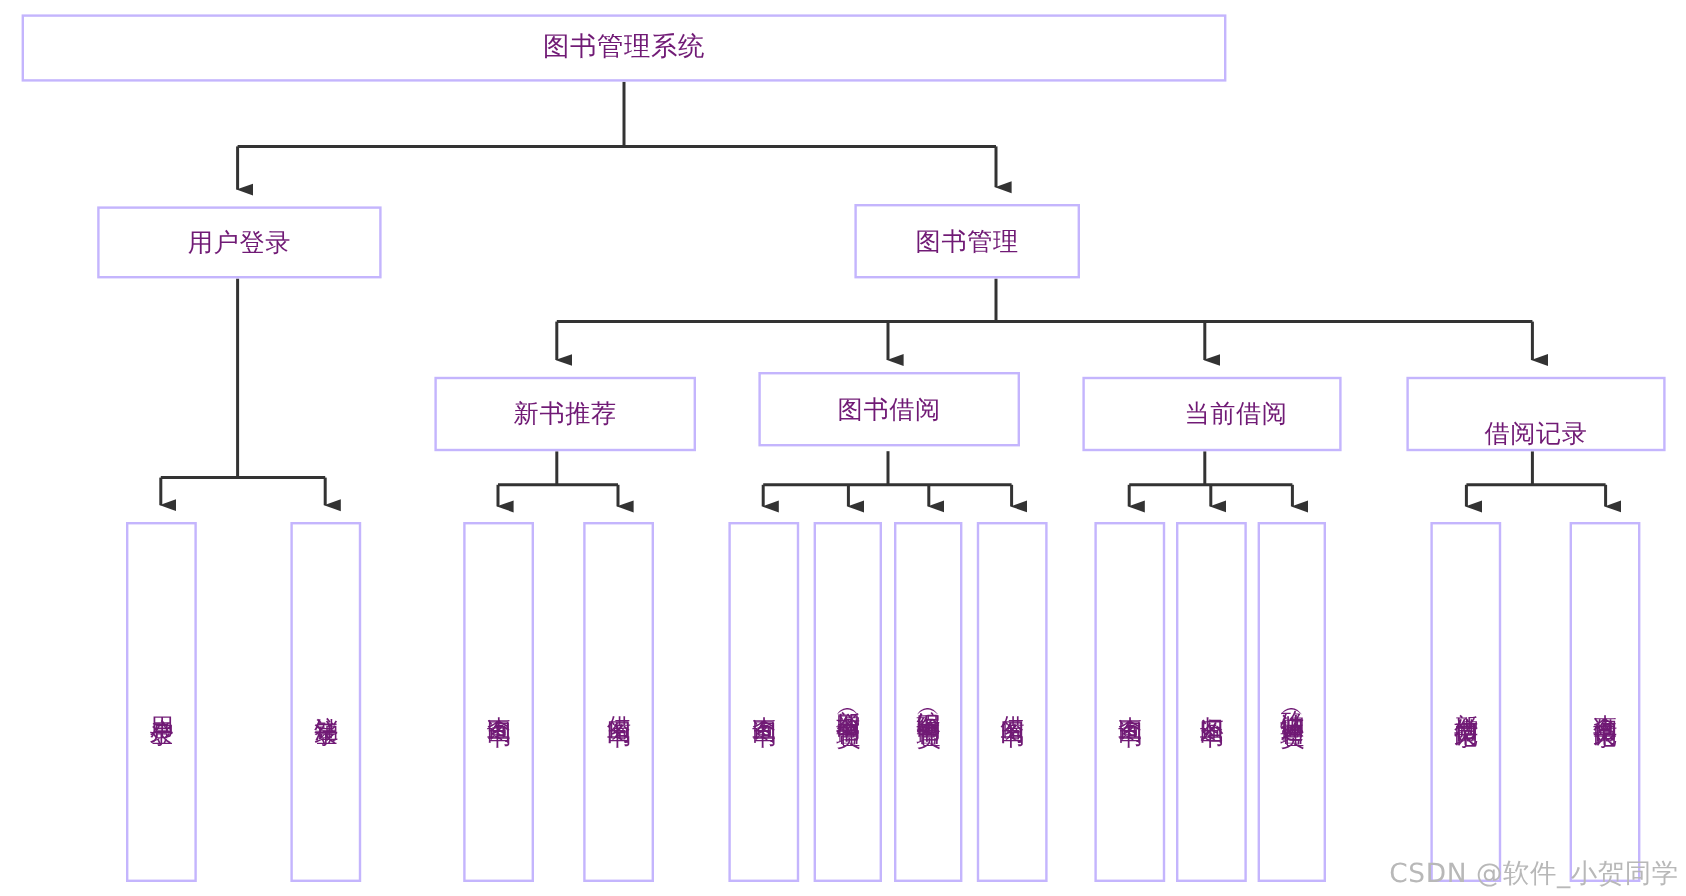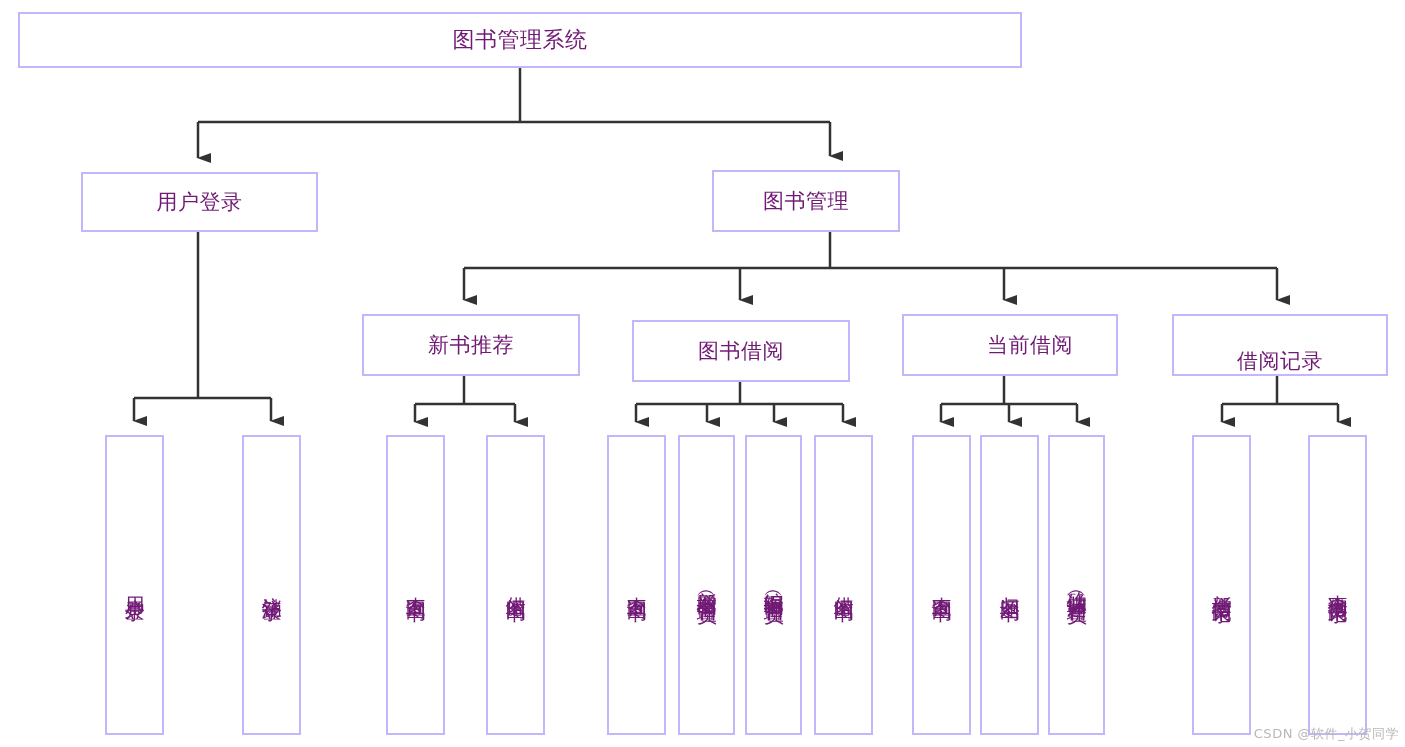--- a/index.html
+++ b/index.html
@@ -59,21 +59,21 @@
   .node.root {
     font-size: 22px;
   }
   .node.vert.tall .label {
     font-size: 20px;
   }
   .watermark {
     position: absolute;
     right: 6px;
     bottom: 4px;
-    font-size: 13px;
+    font-size: 22px;
     color: #b8b8b8;
     white-space: nowrap;
     letter-spacing: 0.5px;
   }
 </style>
 </head>
 <body>
 
 <div id="canvas">
 
@@ -136,21 +136,21 @@
   <div class="node horiz" style="left:81px; top:172px; width:237px; height:60px;">
     <span class="label">用户登录</span>
   </div>
   <div class="node horiz" style="left:712px; top:170px; width:188px; height:62px;">
     <span class="label">图书管理</span>
   </div>
 
   <div class="node horiz" style="left:362px; top:314px; width:218px; height:62px;">
     <span class="label">新书推荐</span>
   </div>
-  <div class="node horiz" style="left:632px; top:320px; width:218px; height:62px;">
+  <div class="node horiz" style="left:632px; top:310px; width:218px; height:62px;">
     <span class="label">图书借阅</span>
   </div>
   <div class="node horiz" style="left:902px; top:314px; width:216px; height:62px;padding-left:40px;">
     <span class="label">当前借阅</span>
   </div>
   <div class="node horiz" style="left:1172px; top:314px; width:216px; height:62px;align-items:flex-end;">
     <span class="label">借阅记录</span>
   </div>
 
   <div class="node vert" style="left:105px; top:435px; width:59px; height:300px;">

